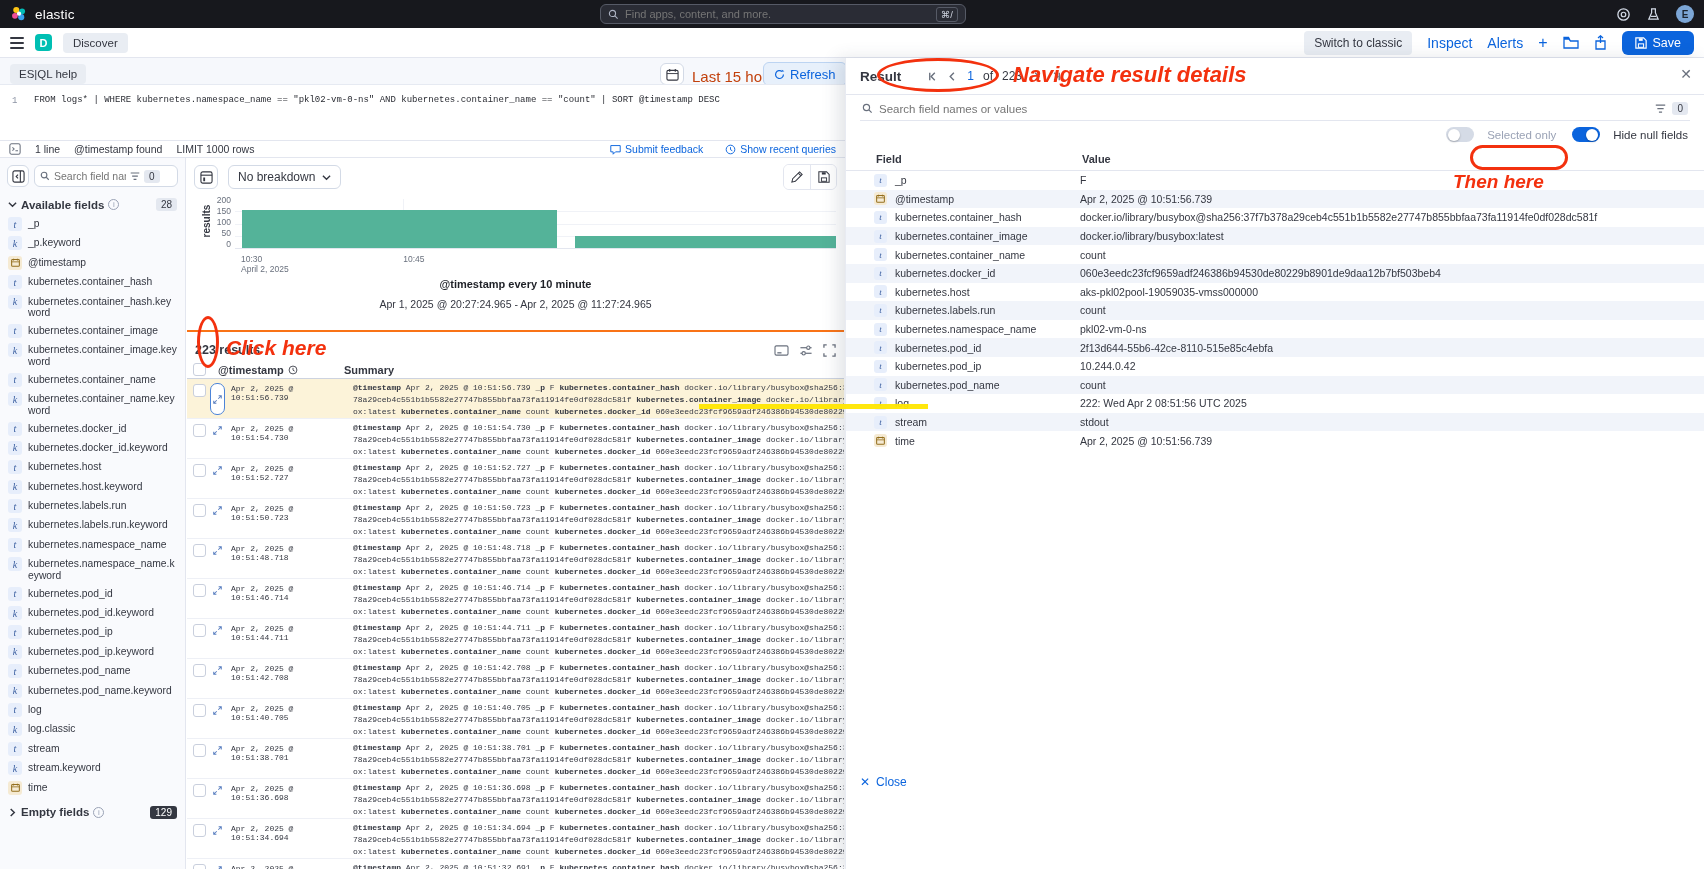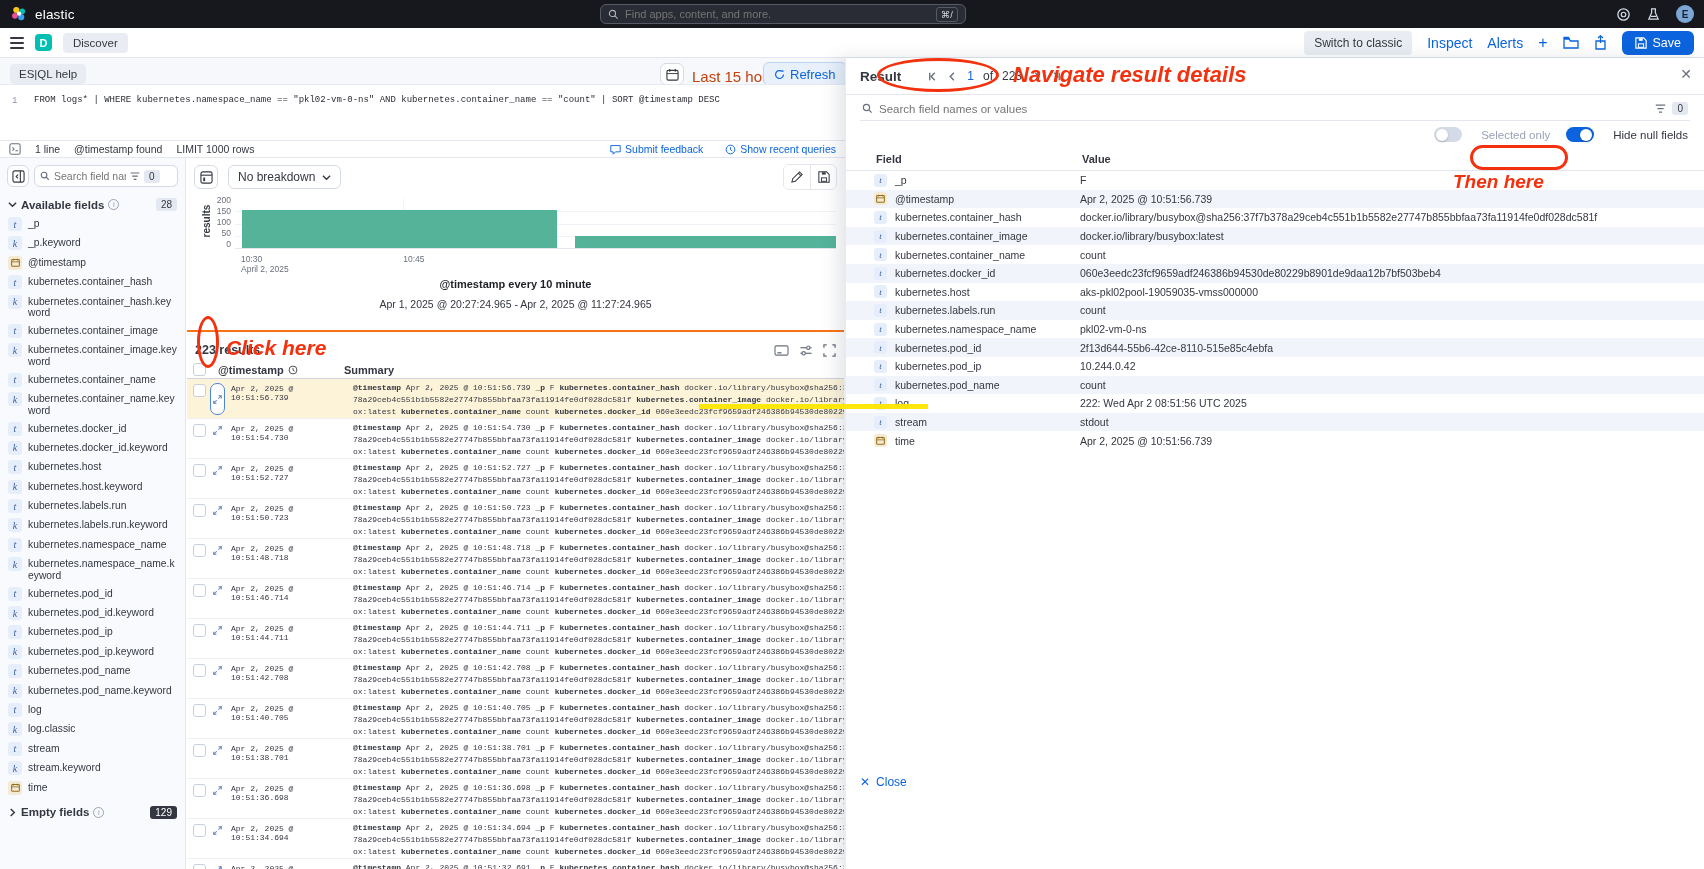--- a/index.html
+++ b/index.html
@@ -170,21 +170,21 @@
   .fly-tabs { display: flex; gap: 18px; padding: 0 14px; border-bottom: 1px solid #e3e6ef;
           height: 30px; align-items: flex-end; }
   .tab { font-size: 12px; font-weight: bold; padding: 0 2px 8px 2px; }
   .tab.active { color: #0b64dd; border-bottom: 2px solid #0b64dd; }
   .fly-search { margin: 7px 14px 0 14px; display: flex; align-items: center; gap: 6px;
           border-bottom: 1px solid #e3e6ef; padding: 0 2px 5px 2px; }
   .fly-search input { flex: 1; border: 0; outline: none; font-size: 11.5px; color: #343741;
           font-family: "Liberation Sans", sans-serif; }
   .fly-toggles { display: flex; justify-content: flex-end; align-items: center; gap: 16px;
           padding: 6px 16px 2px 14px; }
-  .tglrow { display: flex; align-items: center; gap: 19px; font-size: 11.5px; }
+  .tglrow { display: flex; align-items: center; gap: 13px; font-size: 11.5px; }
   .tglrow.dim { color: #9aa2b5; }
   .tgl { width: 28px; height: 15px; border-radius: 8px; position: relative; }
   .tgl .knob { position: absolute; top: 1.5px; width: 12px; height: 12px; border-radius: 50%;
           background: #fff; box-shadow: 0 1px 2px rgba(0,0,0,.25); }
   .tgl.off { background: #d5dbe6; } .tgl.off .knob { left: 2px; }
   .tgl.on { background: #0b64dd; } .tgl.on .knob { right: 2px; }
   .fv-head { display: flex; font-weight: bold; font-size: 11px; padding: 9px 0 5px 0;
           border-bottom: 1px solid #e3e6ef; }
   .fv-head .h-field { margin-left: 30px; width: 206px; }
   .f-row { display: flex; align-items: center; height: 18.6px; }

